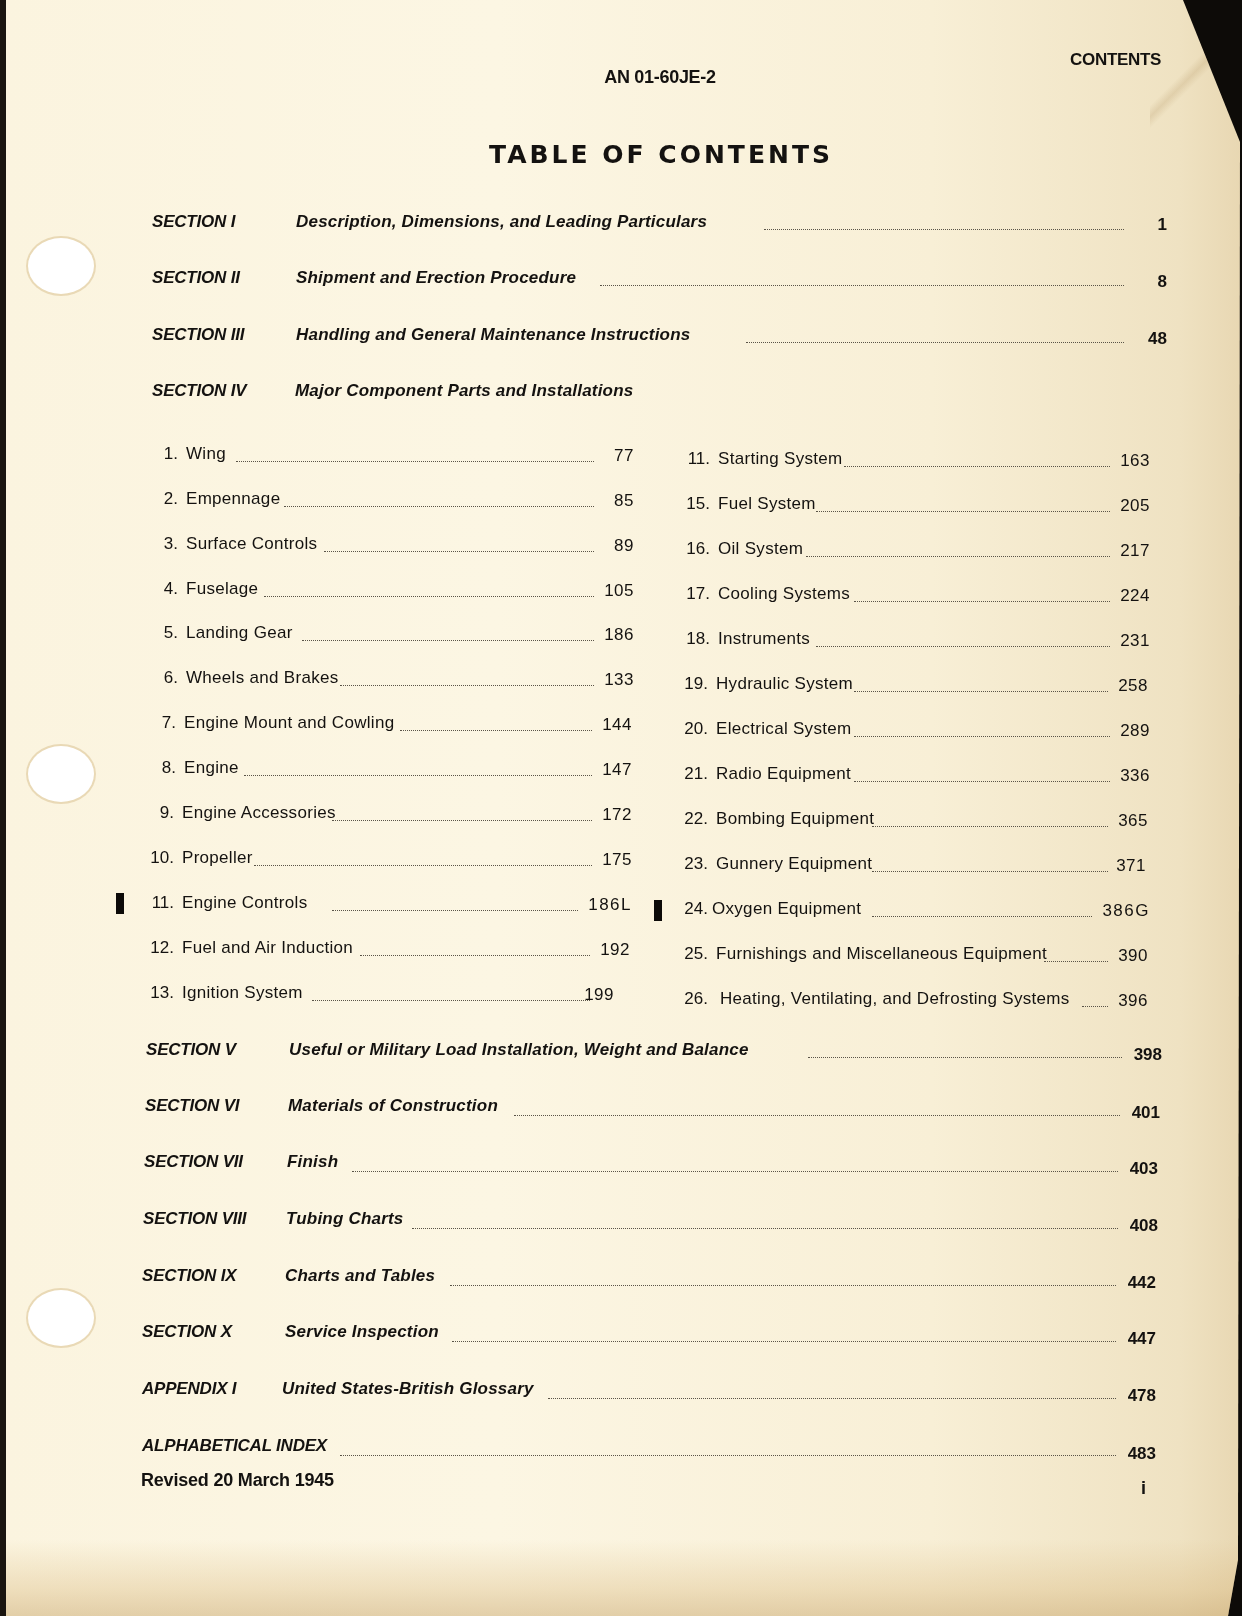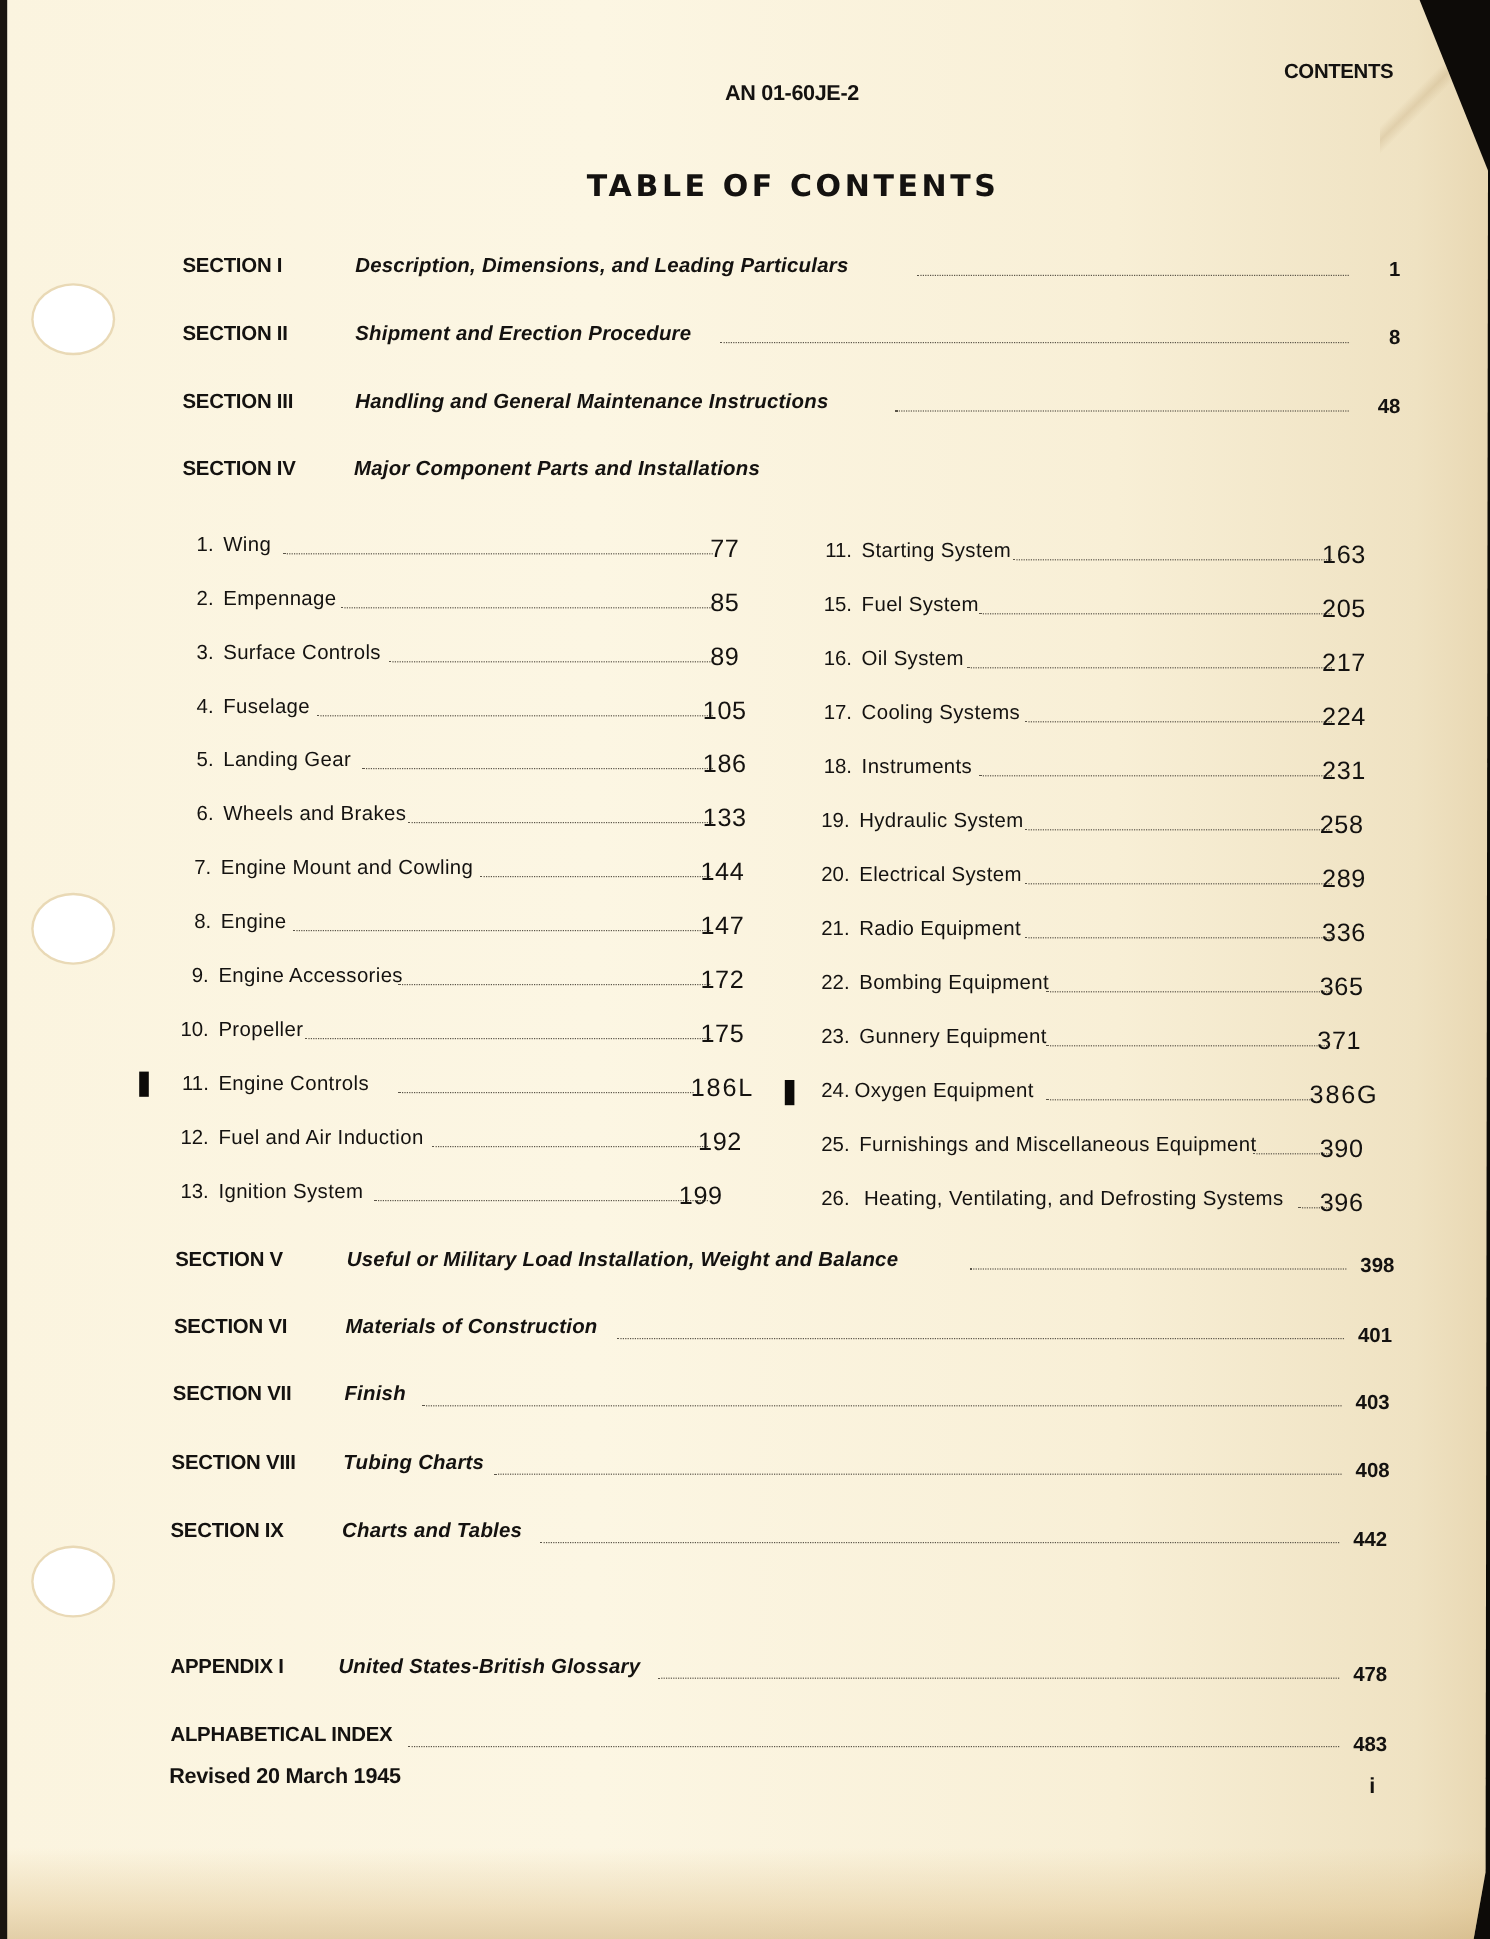--- a/index.html
+++ b/index.html
@@ -80,20 +80,21 @@
       width: 1242px;
       height: 30px;
       font-family: "Liberation Sans", sans-serif;
       font-weight: bold;
     }
     .sec-label {
       position: absolute;
       font-size: 17px;
       letter-spacing: -0.2px;
       white-space: nowrap;
+      font-style: italic;
     }
     .sec-title {
       position: absolute;
       font-size: 17px;
       font-style: italic;
       white-space: nowrap;
       letter-spacing: 0.2px;
     }
     .leader {
       position: absolute;
@@ -120,22 +121,22 @@
       white-space: nowrap;
     }
     .sub-title {
       position: absolute;
       font-size: 17px;
       white-space: nowrap;
       letter-spacing: 0.3px;
     }
     .sub-page {
       position: absolute;
-      font-size: 21px;
-      text-align: center;
+      font-size: 17px;
+      text-align: right;
       width: 60px;
       white-space: nowrap;
       letter-spacing: 0.5px;
     }
     .change-bar {
       position: absolute;
       width: 8px;
       height: 21px;
       background: #0c0a08;
     }
@@ -377,20 +378,26 @@
     <span class="sec-title" style="left:286px">Tubing Charts</span>
     <span class="leader" style="left:412px;width:706px;top:19px"></span>
     <span class="sec-page" style="left:1098px;top:7px">408</span>
   </div>
   <div class="sec-row" style="top:1266px">
     <span class="sec-label" style="left:142px">SECTION IX</span>
     <span class="sec-title" style="left:285px">Charts and Tables</span>
     <span class="leader" style="left:450px;width:666px;top:19px"></span>
     <span class="sec-page" style="left:1096px;top:7px">442</span>
   </div>
+  <div class="sec-row" style="top:1322px">
+    <span class="sec-label" style="left:142px">SECTION X</span>
+    <span class="sec-title" style="left:285px">Service Inspection</span>
+    <span class="leader" style="left:452px;width:664px;top:19px"></span>
+    <span class="sec-page" style="left:1096px;top:7px">447</span>
+  </div>
   <div class="sec-row" style="top:1379px">
     <span class="sec-label" style="left:142px">APPENDIX I</span>
     <span class="sec-title" style="left:282px">United States-British Glossary</span>
     <span class="leader" style="left:548px;width:568px;top:19px"></span>
     <span class="sec-page" style="left:1096px;top:7px">478</span>
   </div>
   <div class="sec-row" style="top:1436px">
     <span class="sec-label" style="left:142px">ALPHABETICAL INDEX</span>
     <span class="leader" style="left:340px;width:776px;top:19px"></span>
     <span class="sec-page" style="left:1096px;top:8px">483</span>

